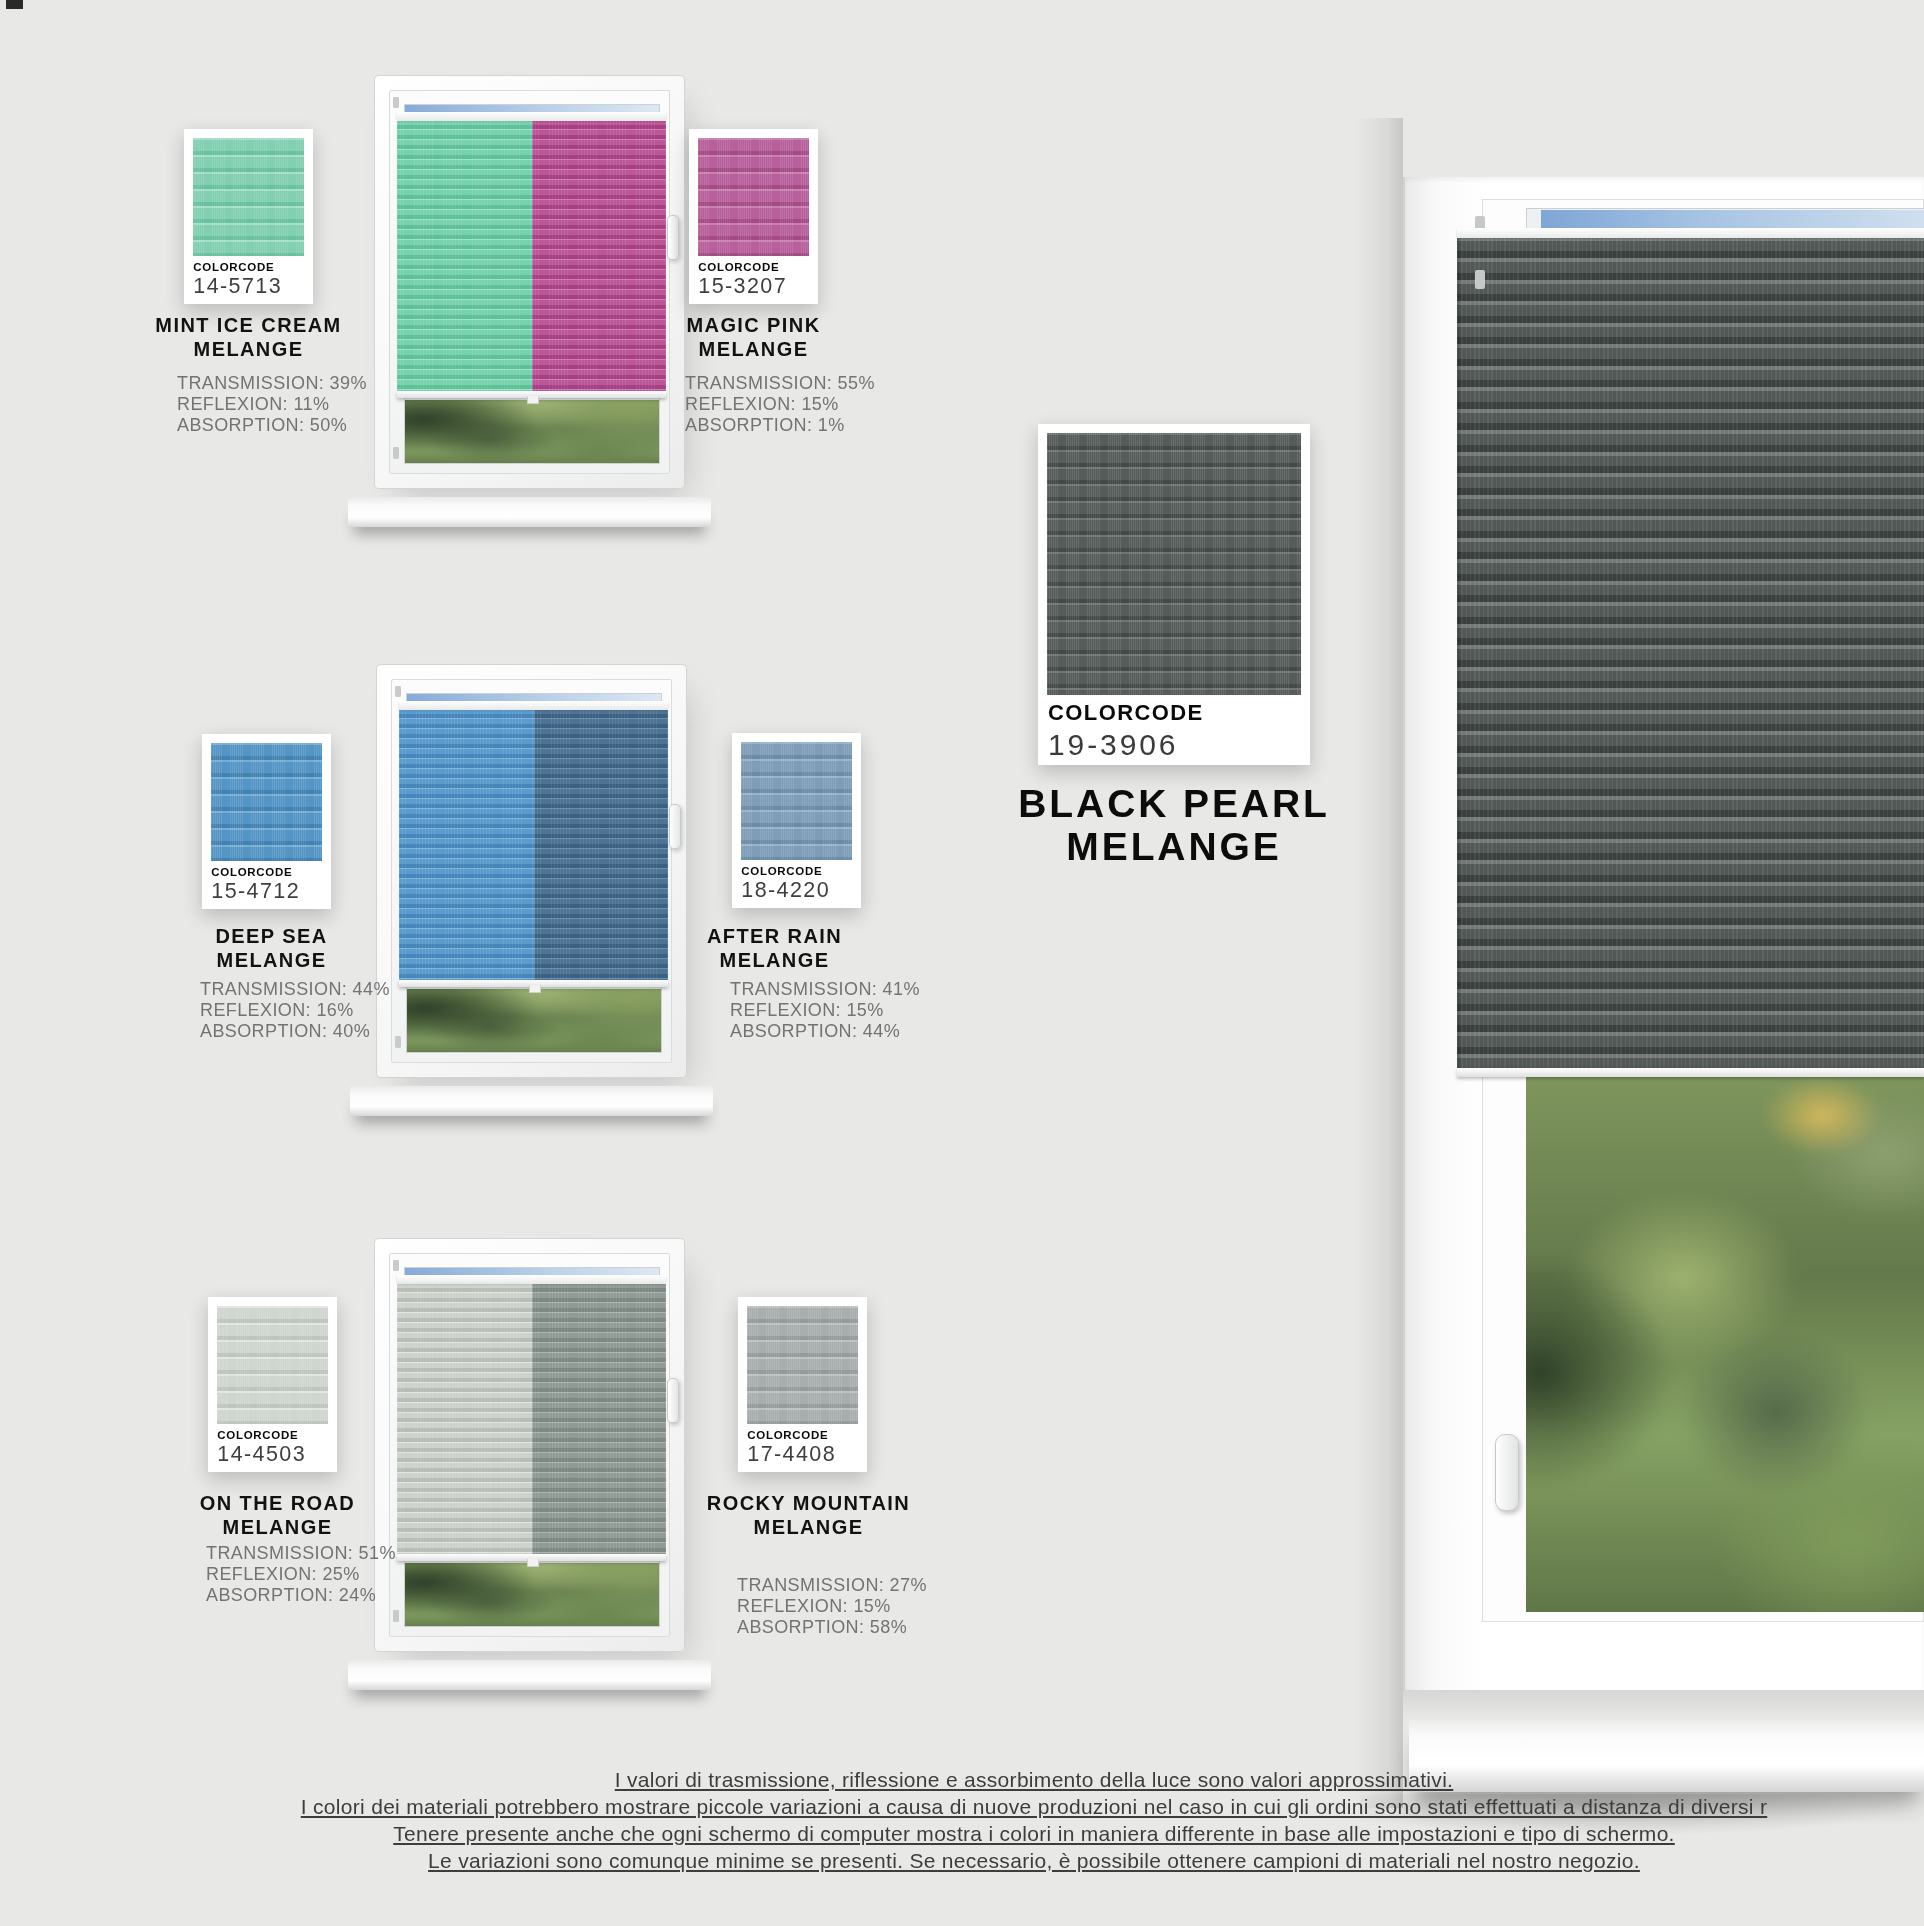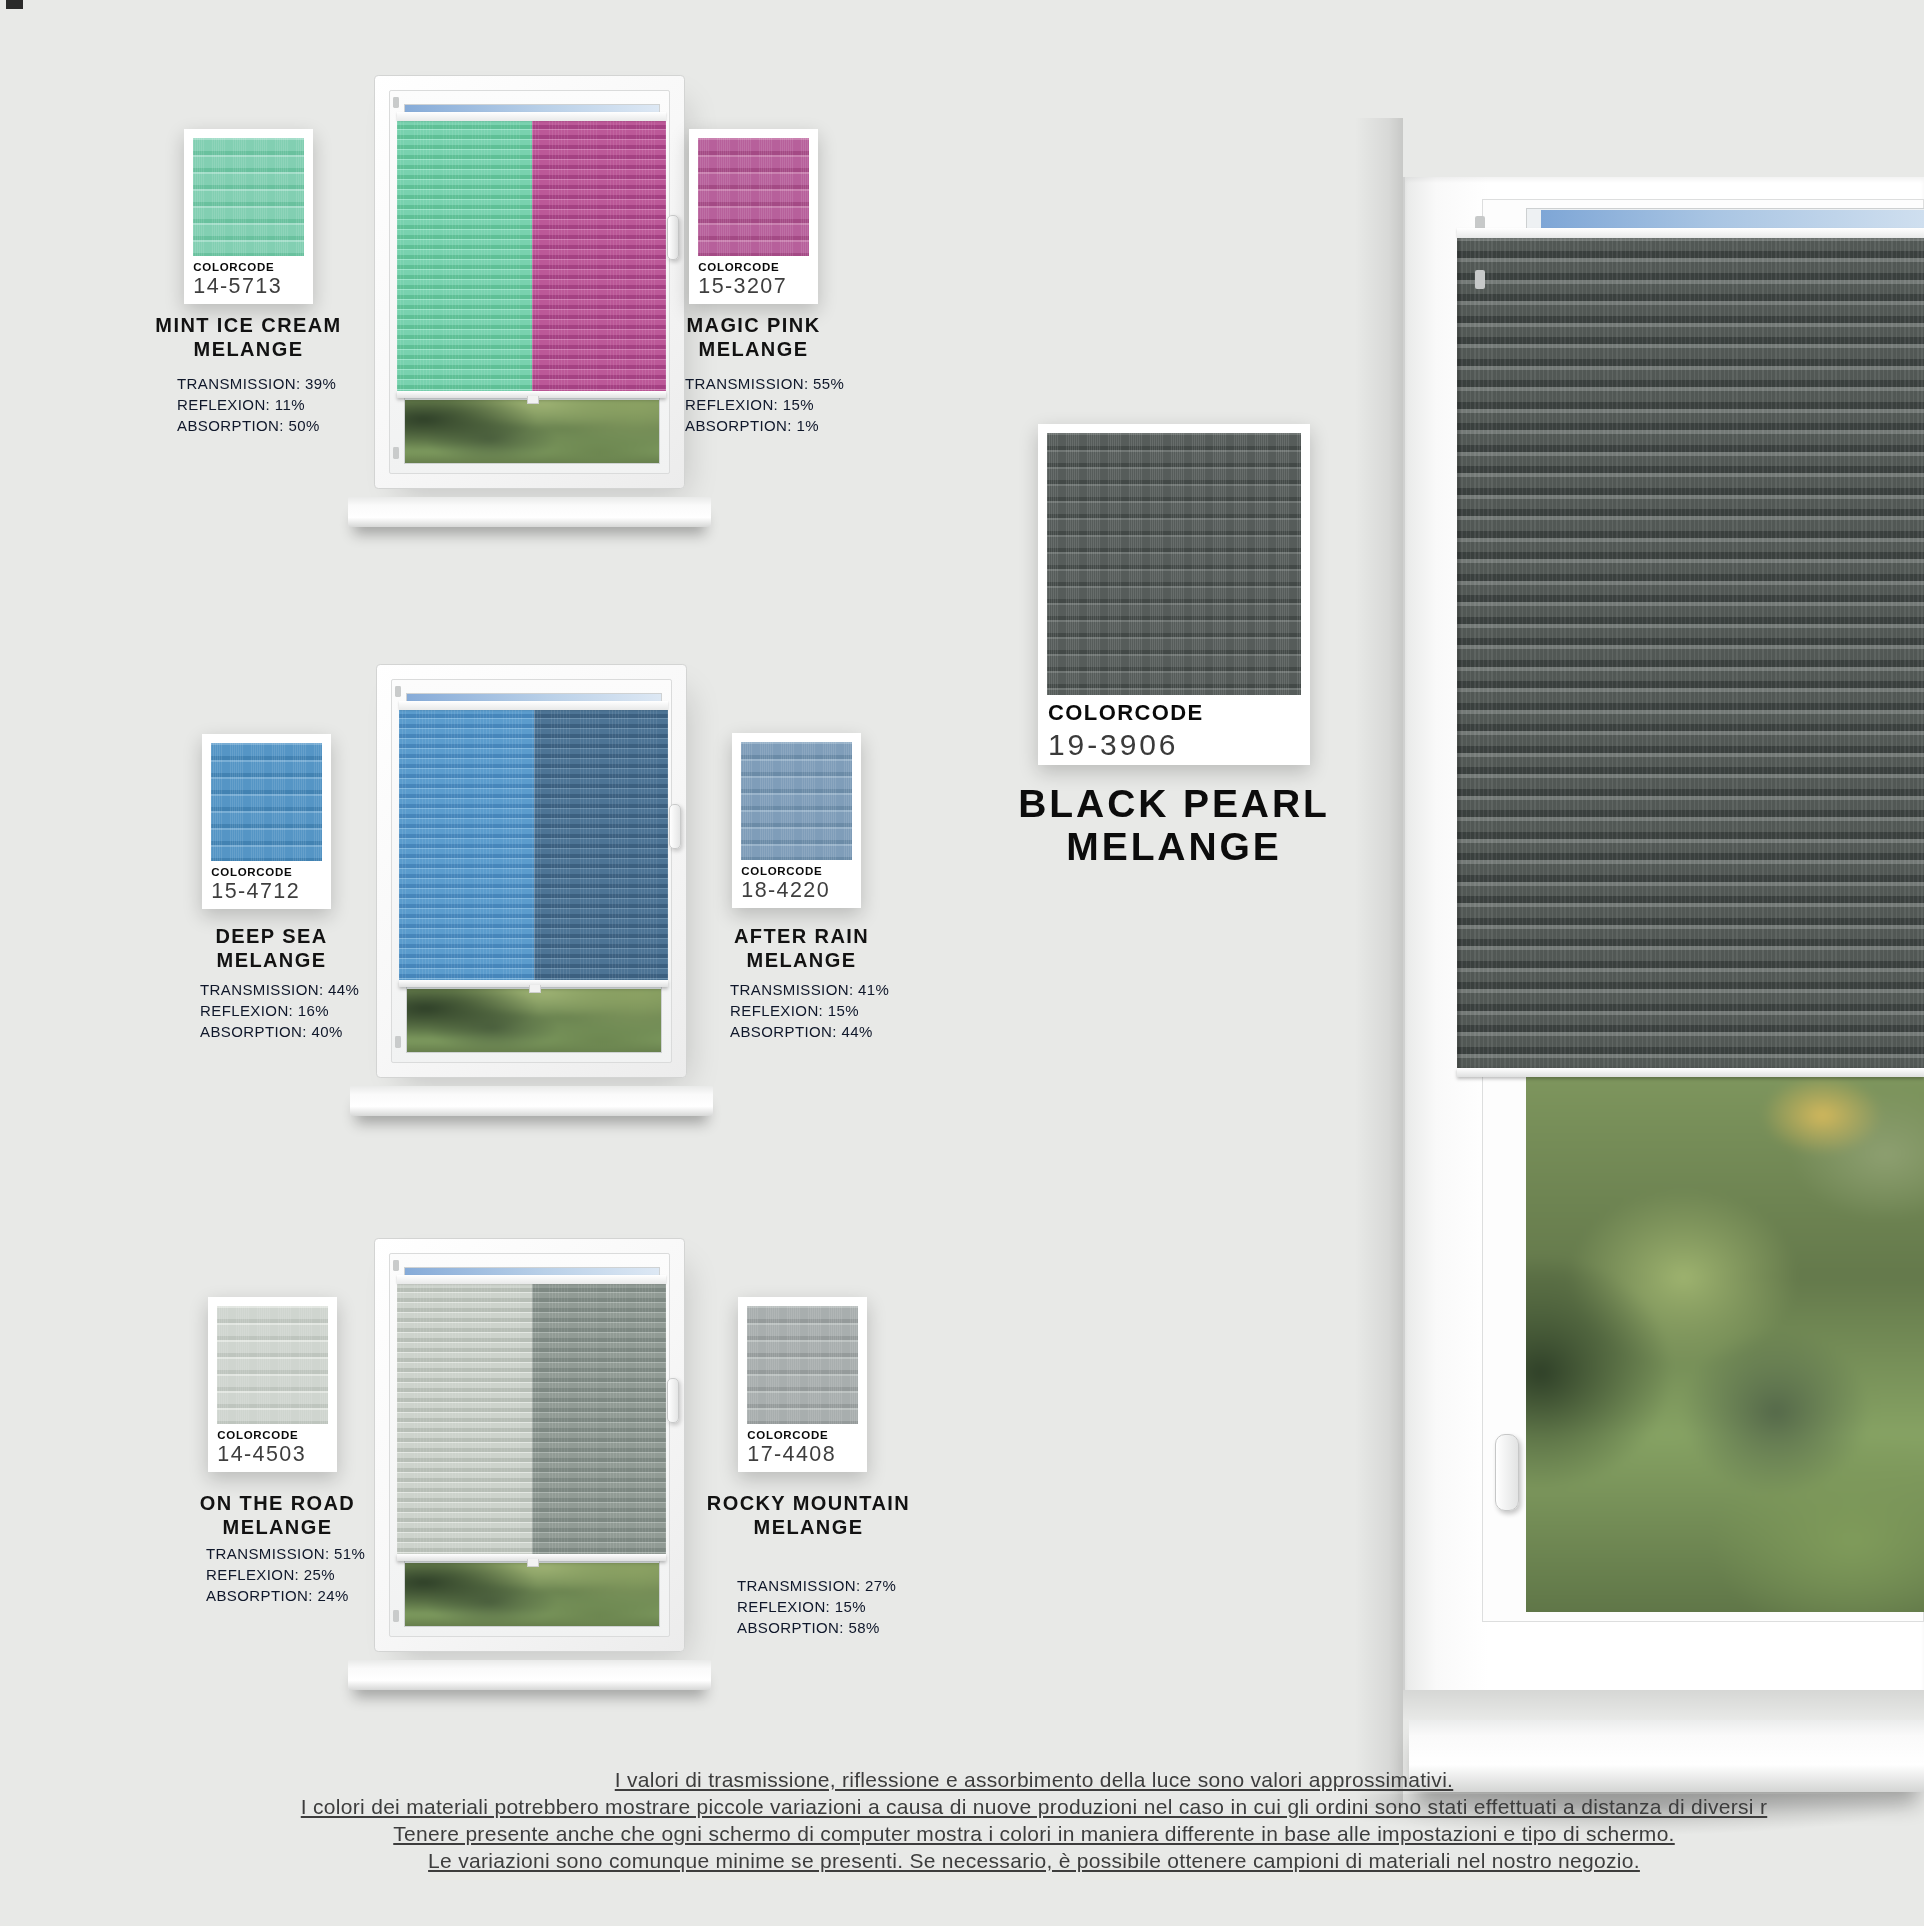--- a/index.html
+++ b/index.html
@@ -17,21 +17,21 @@
   .card-lg .cc-code{position:absolute;left:10px;top:304px;font-size:30px;font-weight:400;letter-spacing:2.9px;color:#3a3a3a;}
 
   .fabric{
     background:
       repeating-linear-gradient(90deg, rgba(255,255,255,.10) 0 0.7px, rgba(0,0,0,0) 0.7px 2.1px),
       repeating-linear-gradient(180deg, var(--light) 0 2.1px, var(--base) 2.1px 13px, var(--dark) 13px 17px);
   }
 
   
   .name{position:absolute;text-align:center;color:#121212;font-weight:700;font-size:20px;line-height:24px;letter-spacing:1.4px;}
-  .stats{position:absolute;color:#0f172a;font-size:15px;line-height:21px;letter-spacing:0.4px;font-weight:400;}
+  .stats{position:absolute;color:#737373;font-size:18px;line-height:21px;letter-spacing:0.4px;font-weight:400;}
   .name-lg{position:absolute;text-align:center;color:#0c0c0c;font-weight:700;font-size:39px;line-height:43px;letter-spacing:2.9px;}
   .stats-lg{position:absolute;color:#3b3b3b;font-size:29px;line-height:35px;letter-spacing:1.1px;font-weight:400;}
 
   
   .win{position:absolute;width:311px;height:414px;}
   .win .frame{position:absolute;inset:0;background:linear-gradient(135deg,#ffffff 0%,#f7f7f7 55%,#ececec 100%);
     border:0.7px solid #d3d4d3;border-radius:4.3px;box-shadow:11.5px 15.8px 32px -13px rgba(0,0,0,.18);}
   .win .sash{position:absolute;left:15px;top:15px;right:15px;bottom:15px;background:linear-gradient(180deg,#fcfcfc,#f1f2f2);
     border:1.4px solid #dadbdb;border-radius:2.1px;}
   .win .glass{position:absolute;left:30px;top:29px;width:254px;height:358px;background:#e7ecef;overflow:hidden;border:0.7px solid #cfd2d3;}
@@ -261,21 +261,21 @@
     <div>TRANSMISSION: 44%</div>
     <div>REFLEXION: 16%</div>
     <div>ABSORPTION: 40%</div>
   </div>
 
   <div class="card card-sm" style="left:732px;top:733px;">
     <div class="fabric" style="--base: #7f9db9; --light: #99b3ca; --dark: #6b8ba7;"></div>
     <div class="cc-label">COLORCODE</div>
     <div class="cc-code">18-4220</div>
   </div>
-  <div class="name" style="left:687px;top:924px;width:229px;">
+  <div class="name" style="left:660px;top:924px;width:229px;">
     <div>AFTER RAIN</div>
     <div>MELANGE</div>
   </div>
   <div class="stats" style="left:730px;top:979px;">
     <div>TRANSMISSION: 41%</div>
     <div>REFLEXION: 15%</div>
     <div>ABSORPTION: 44%</div>
   </div>
 
   <div class="card card-sm" style="left:208px;top:1297px;">

